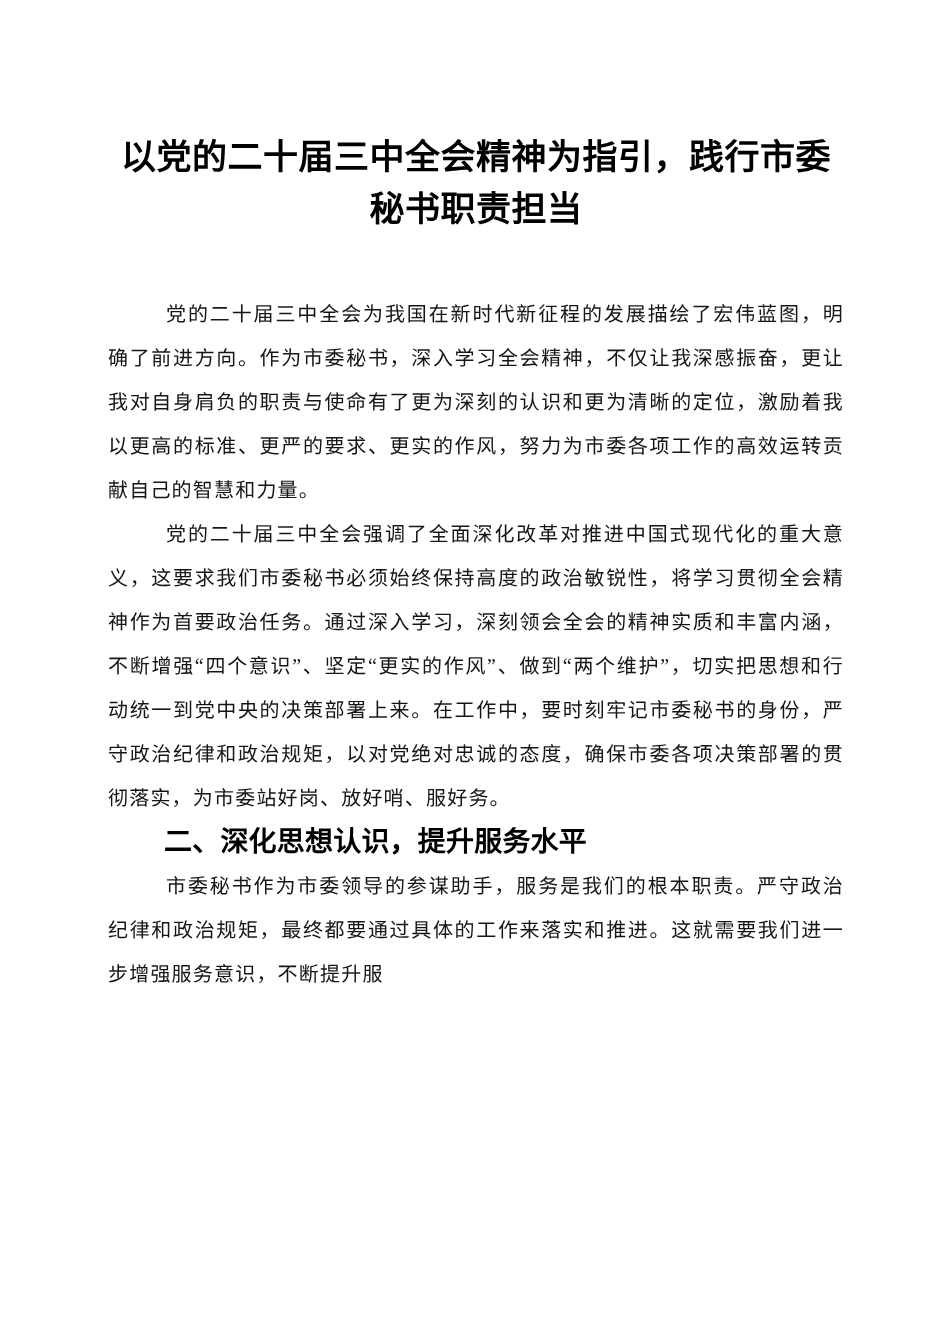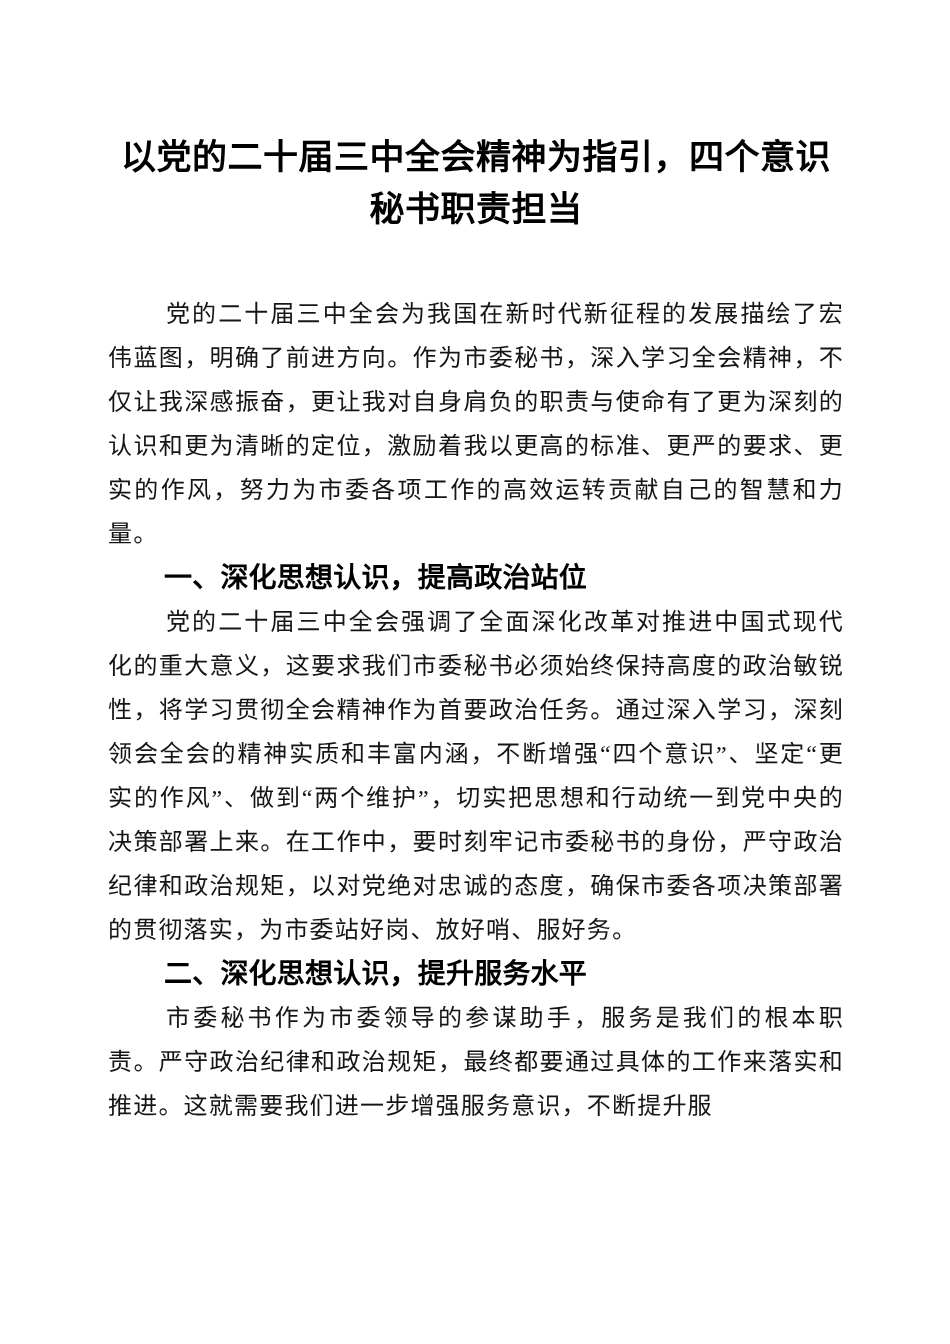--- a/index.html
+++ b/index.html
@@ -39,21 +39,21 @@
     font-weight: bold;
     font-size: 28px;
     line-height: 44px;
     color: #000000;
     margin: 0;
     text-indent: 56px;
     letter-spacing: 0.2px;
   }
   .para {
     font-family: "Liberation Serif", "DejaVu Serif", serif;
-    font-size: 24px;
+    font-size: 20px;
     line-height: 44px;
     color: #151515;
     margin: 0;
     text-indent: 58px;
     text-align: justify;
     text-justify: inter-character;
     letter-spacing: 1.2px;
     word-break: break-all;
   }
   .para.lead {
@@ -65,26 +65,25 @@
   .spacer-tail {
     height: 170px;
   }
 </style>
 </head>
 <body>
 
 <div class="page">
   <div class="doc-body">
 
-    <h1 class="doc-title">以党的二十届三中全会精神为指引，四个意识
+    <h1 class="doc-title">以党的二十届三中全会精神为指引，践行市委
 秘书职责担当</h1>
 
     <p class="para lead">党的二十届三中全会为我国在新时代新征程的发展描绘了宏伟蓝图，明确了前进方向。作为市委秘书，深入学习全会精神，不仅让我深感振奋，更让我对自身肩负的职责与使命有了更为深刻的认识和更为清晰的定位，激励着我以更高的标准、更严的要求、更实的作风，努力为市委各项工作的高效运转贡献自己的智慧和力量。</p>
 
-    <h2 class="section-heading">一、深化思想认识，提高政治站位</h2>
 
     <p class="para after-heading">党的二十届三中全会强调了全面深化改革对推进中国式现代化的重大意义，这要求我们市委秘书必须始终保持高度的政治敏锐性，将学习贯彻全会精神作为首要政治任务。通过深入学习，深刻领会全会的精神实质和丰富内涵，不断增强“四个意识”、坚定“更实的作风”、做到“两个维护”，切实把思想和行动统一到党中央的决策部署上来。在工作中，要时刻牢记市委秘书的身份，严守政治纪律和政治规矩，以对党绝对忠诚的态度，确保市委各项决策部署的贯彻落实，为市委站好岗、放好哨、服好务。</p>
 
     <h2 class="section-heading">二、深化思想认识，提升服务水平</h2>
 
     <p class="para after-heading">市委秘书作为市委领导的参谋助手，服务是我们的根本职责。严守政治纪律和政治规矩，最终都要通过具体的工作来落实和推进。这就需要我们进一步增强服务意识，不断提升服</p>
 
     <div class="spacer-tail"></div>
 
   </div>

